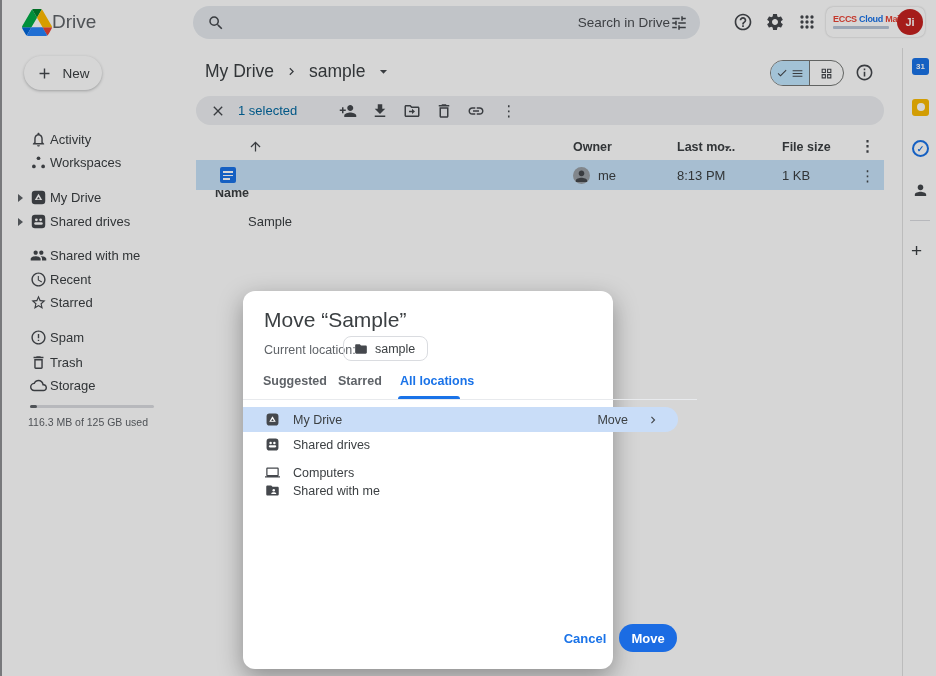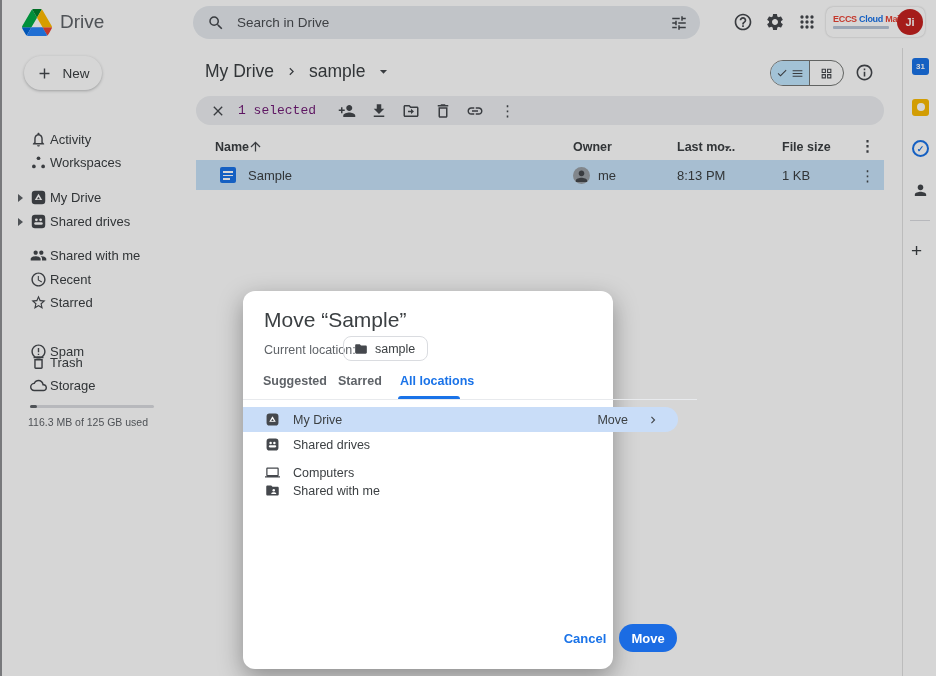--- a/index.html
+++ b/index.html
@@ -5,24 +5,24 @@
   * { margin:0; padding:0; box-sizing:border-box; }
   html,body { width:936px; height:676px; overflow:hidden; background:#fff;
     font-family:"Liberation Sans", sans-serif; color:#3c4043; }
   #app { position:absolute; inset:0; width:936px; height:676px; background:#fff; }
   .abs { position:absolute; }
   .ic svg { display:block; fill:#45484d; }
 
   
   #topbar { position:absolute; left:0; top:0; width:936px; height:48px; background:#fff; }
   #drive-logo { left:22px; top:9px; width:30px; height:27px; }
-  #drive-name { left:60px; top:11px; font-size:19px; color:#5f6368; }
+  #drive-name { left:52px; top:11px; font-size:19px; color:#5f6368; }
   #searchbar { left:193px; top:6px; width:507px; height:33px; background:#e6eaef;
     border-radius:17px; display:flex; align-items:center; padding:0 12px 0 14px; }
-  #search-placeholder { font-size:13.5px; color:#4a4d51; margin-left:12px; flex:1; }
+  #search-placeholder { font-size:13.5px; color:#4a4d51; margin-left:12px; flex:1;text-align:right; }
   .tb-ic { width:20px; height:20px; }
   #help-ic { left:733px; top:12px; } #gear-ic { left:765px; top:12px; } #apps-ic { left:797px; top:12px; }
   #account-pill { left:826px; top:7px; width:99px; height:30px; background:#fff; border-radius:7px;
     box-shadow:0 0 2px rgba(0,0,0,.25); display:flex; align-items:center; padding-left:7px; }
   #account-logo { font-size:9px; font-weight:bold; line-height:9px; letter-spacing:-.3px; }
   #account-logo .w1{color:#ea4335;margin-top:48px;} #account-logo .w2{color:#1a73e8;} #account-logo .w3{color:#ea4335;}
   #account-tagline { width:56px; height:3px; margin-top:2px; background:#b9c6d8; border-radius:1px; }
   #avatar { position:absolute; right:2px; top:2px; width:26px; height:26px; border-radius:50%;
     background:#c5221f; color:#fff; font-size:11px; font-weight:bold;
     display:flex; align-items:center; justify-content:center; }
@@ -49,29 +49,29 @@
     display:flex; overflow:hidden; }
   #vt-list { width:39px; background:#c2e7ff; display:flex; align-items:center; justify-content:center; gap:3px; border-right:1px solid #747775; }
   #vt-grid { flex:1; display:flex; align-items:center; justify-content:center; }
   #info-ic { left:855px; top:63px; width:19px; height:19px; }
 
   
   #sel-toolbar { left:196px; top:96px; width:688px; height:29px; background:#edeff2; border-radius:15px;
     display:flex; align-items:center; }
   #sel-toolbar .tic { width:18px; height:18px; margin-left:14px; cursor:pointer; }
   #sel-close { margin-left:14px; width:16px; height:16px; cursor:pointer; }
-  #sel-count { font-size:13px; color:#701a75; margin-left:12px; margin-right:8px;font-family:Liberation Mono, monospace; }
+  #sel-count { font-size:13px; color:#0369a1; margin-left:12px; margin-right:28px; }
   .kebab { font-size:15px; color:#45484d; letter-spacing:0; line-height:1; cursor:pointer; }
 
   
   #thead { left:196px; top:136px; width:688px; height:24px; font-size:12.5px; font-weight:bold; color:#3c4043; }
   #thead span, #thead .hc { position:absolute; top:4px; }
   #trow { left:196px; top:160px; width:688px; height:30px; background:#c7e3f9; font-size:13px; }
   #trow > * { position:absolute; top:0; height:30px; display:flex; align-items:center; }
-  .col-name{left:19px;} .col-owner{left:377px;} .col-mod{left:481px;} .col-size{left:586px;} .col-menu{left:664px;}
+  .col-name{left:19px;margin-top:46px;} .col-owner{left:377px;} .col-mod{left:481px;} .col-size{left:586px;} .col-menu{left:664px;}
   #doc-ic { position:absolute; left:24px; top:7px; width:16px; height:16px; background:#1a73e8; border-radius:2px; }
   #doc-ic i { position:absolute; left:3px; right:3px; height:1.6px; background:#fff; }
   #doc-ic i:nth-child(1){top:4px;} #doc-ic i:nth-child(2){top:7.5px;} #doc-ic i:nth-child(3){top:11px; right:6px;}
   #owner-av { width:17px; height:17px; border-radius:50%; background:#9aa0a6; margin-right:8px; overflow:hidden; }
 
   
   #right-rail { position:absolute; left:902px; top:48px; width:34px; height:628px; background:#fff; border-left:1px solid #e0e0e0; }
   .rail-ic { position:absolute; left:9px; width:17px; height:17px; cursor:pointer; }
   #rail-cal { top:10px; background:#1a73e8; border-radius:3px; color:#fff; font-size:8px; font-weight:bold;
     display:flex; align-items:center; justify-content:center; }
@@ -240,21 +240,21 @@
     </div>
     <div class="side-item" style="top:243px">
       <span class="sic ic">
           <svg viewBox="0 0 24 24" width="17" height="17">
             <path d="M22 9.24l-7.19-.62L12 2 9.19 8.63 2 9.24l5.46 4.73L5.82 21 12 17.27 18.18 21l-1.63-7.03L22 9.24zM12 15.4l-3.76 2.27 1-4.28-3.32-2.88 4.38-.38L12 6.1l1.71 4.04 4.38.38-3.32 2.88 1 4.28L12 15.4z"></path>
           </svg>
         </span>
       <span class="slab">Starred</span>
     </div>
 
-    <div class="side-item" style="top:292px">
+    <div class="side-item" style="top:278px">
       <span class="sic ic">
           <svg viewBox="0 0 24 24" width="17" height="17">
             <path d="M11 15h2v2h-2zm0-8h2v6h-2zm.99-5C6.47 2 2 6.48 2 12s4.47 10 9.99 10C17.52 22 22 17.52 22 12S17.52 2 11.99 2zM12 20c-4.42 0-8-3.58-8-8s3.58-8 8-8 8 3.58 8 8-3.58 8-8 8z"></path>
           </svg>
         </span>
       <span class="slab">Spam</span>
     </div>
     <div class="side-item" style="top:326px">
       <span class="sic ic">
           <svg viewBox="0 0 24 24" width="17" height="17">

